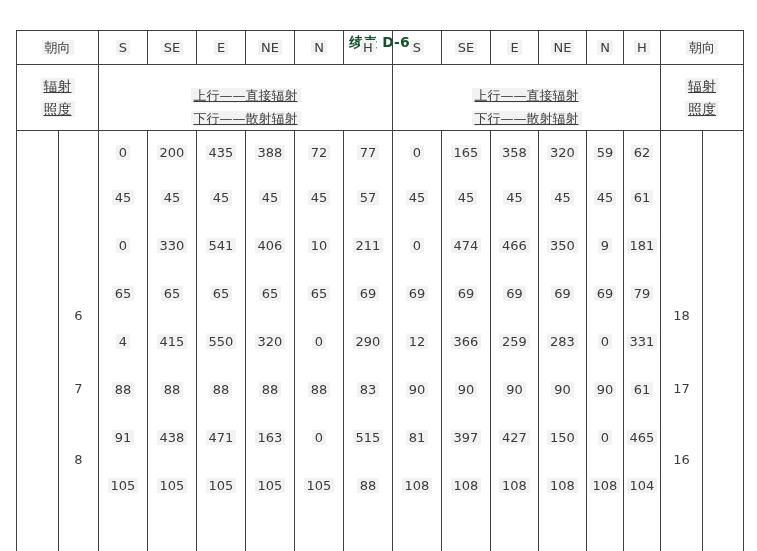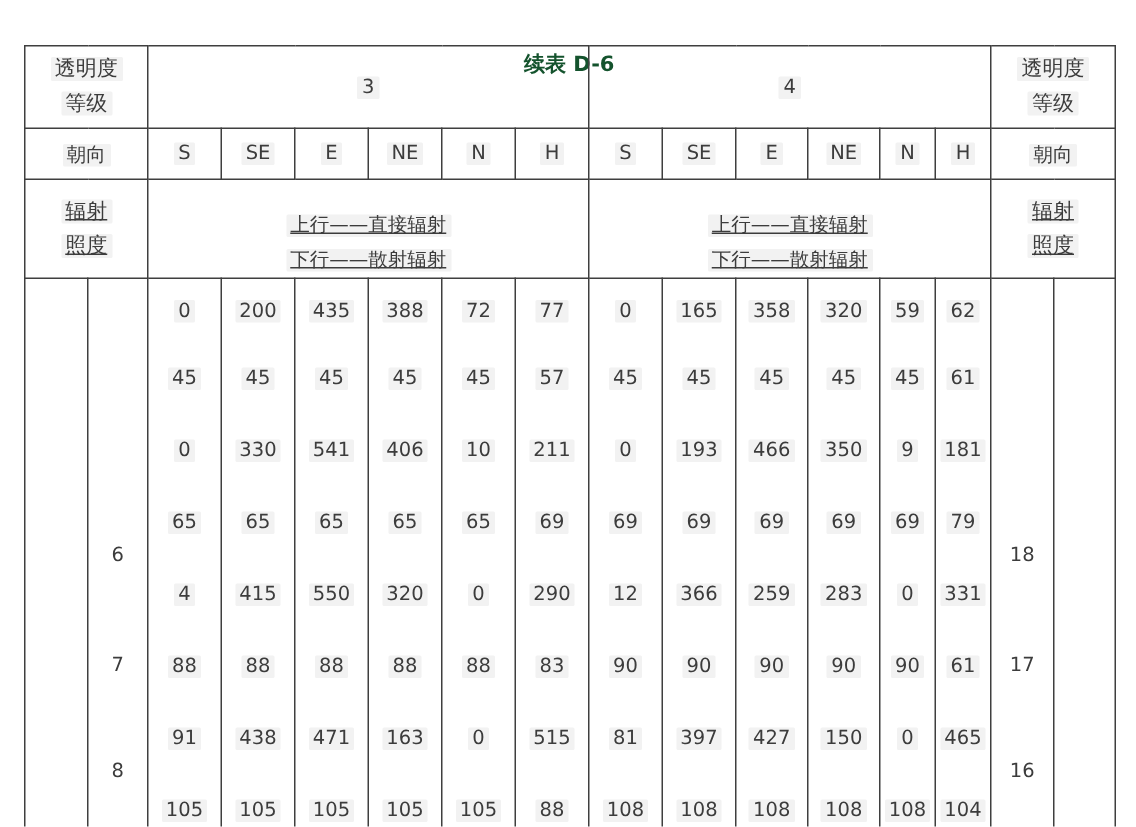--- a/index.html
+++ b/index.html
@@ -57,36 +57,20 @@
       <col style="width:49px">
       <col style="width:48px">
     <col style="width:48px">
       <col style="width:37px">
       <col style="width:37px">
     <col style="width:42px">
       <col style="width:41px">
   </colgroup>
 
   <tbody>
-      <tr class="r1">
-    <td colspan="2">
-      <div class="two-line">
-        <div><span class="shade">透明度</span></div>
-        <div><span class="shade">等级</span></div>
-      </div>
-    </td>
-    <td colspan="6"><span class="shade">3</span></td>
-    <td colspan="6"><span class="shade">4</span></td>
-    <td colspan="2">
-      <div class="two-line">
-        <div><span class="shade">透明度</span></div>
-        <div><span class="shade">等级</span></div>
-      </div>
-    </td>
-  </tr>
 
   <tr class="r2">
     <td colspan="2"><span class="shade">朝向</span></td>
     <td><span class="shade">S</span></td>
     <td><span class="shade">SE</span></td>
     <td><span class="shade">E</span></td>
     <td><span class="shade">NE</span></td>
     <td><span class="shade">N</span></td>
     <td><span class="shade">H</span></td>
     <td><span class="shade">S</span></td>
@@ -315,21 +299,21 @@
           </div>
         </td>
     <td class="num-col">
           <div class="n">
             <span class="shade">165</span>
           </div>
           <div class="n">
             <span class="shade">45</span>
           </div>
           <div class="n">
-            <span class="shade">193</span>
+            <span class="shade">474</span>
           </div>
           <div class="n">
             <span class="shade">69</span>
           </div>
           <div class="n">
             <span class="shade">366</span>
           </div>
           <div class="n">
             <span class="shade">90</span>
           </div>

